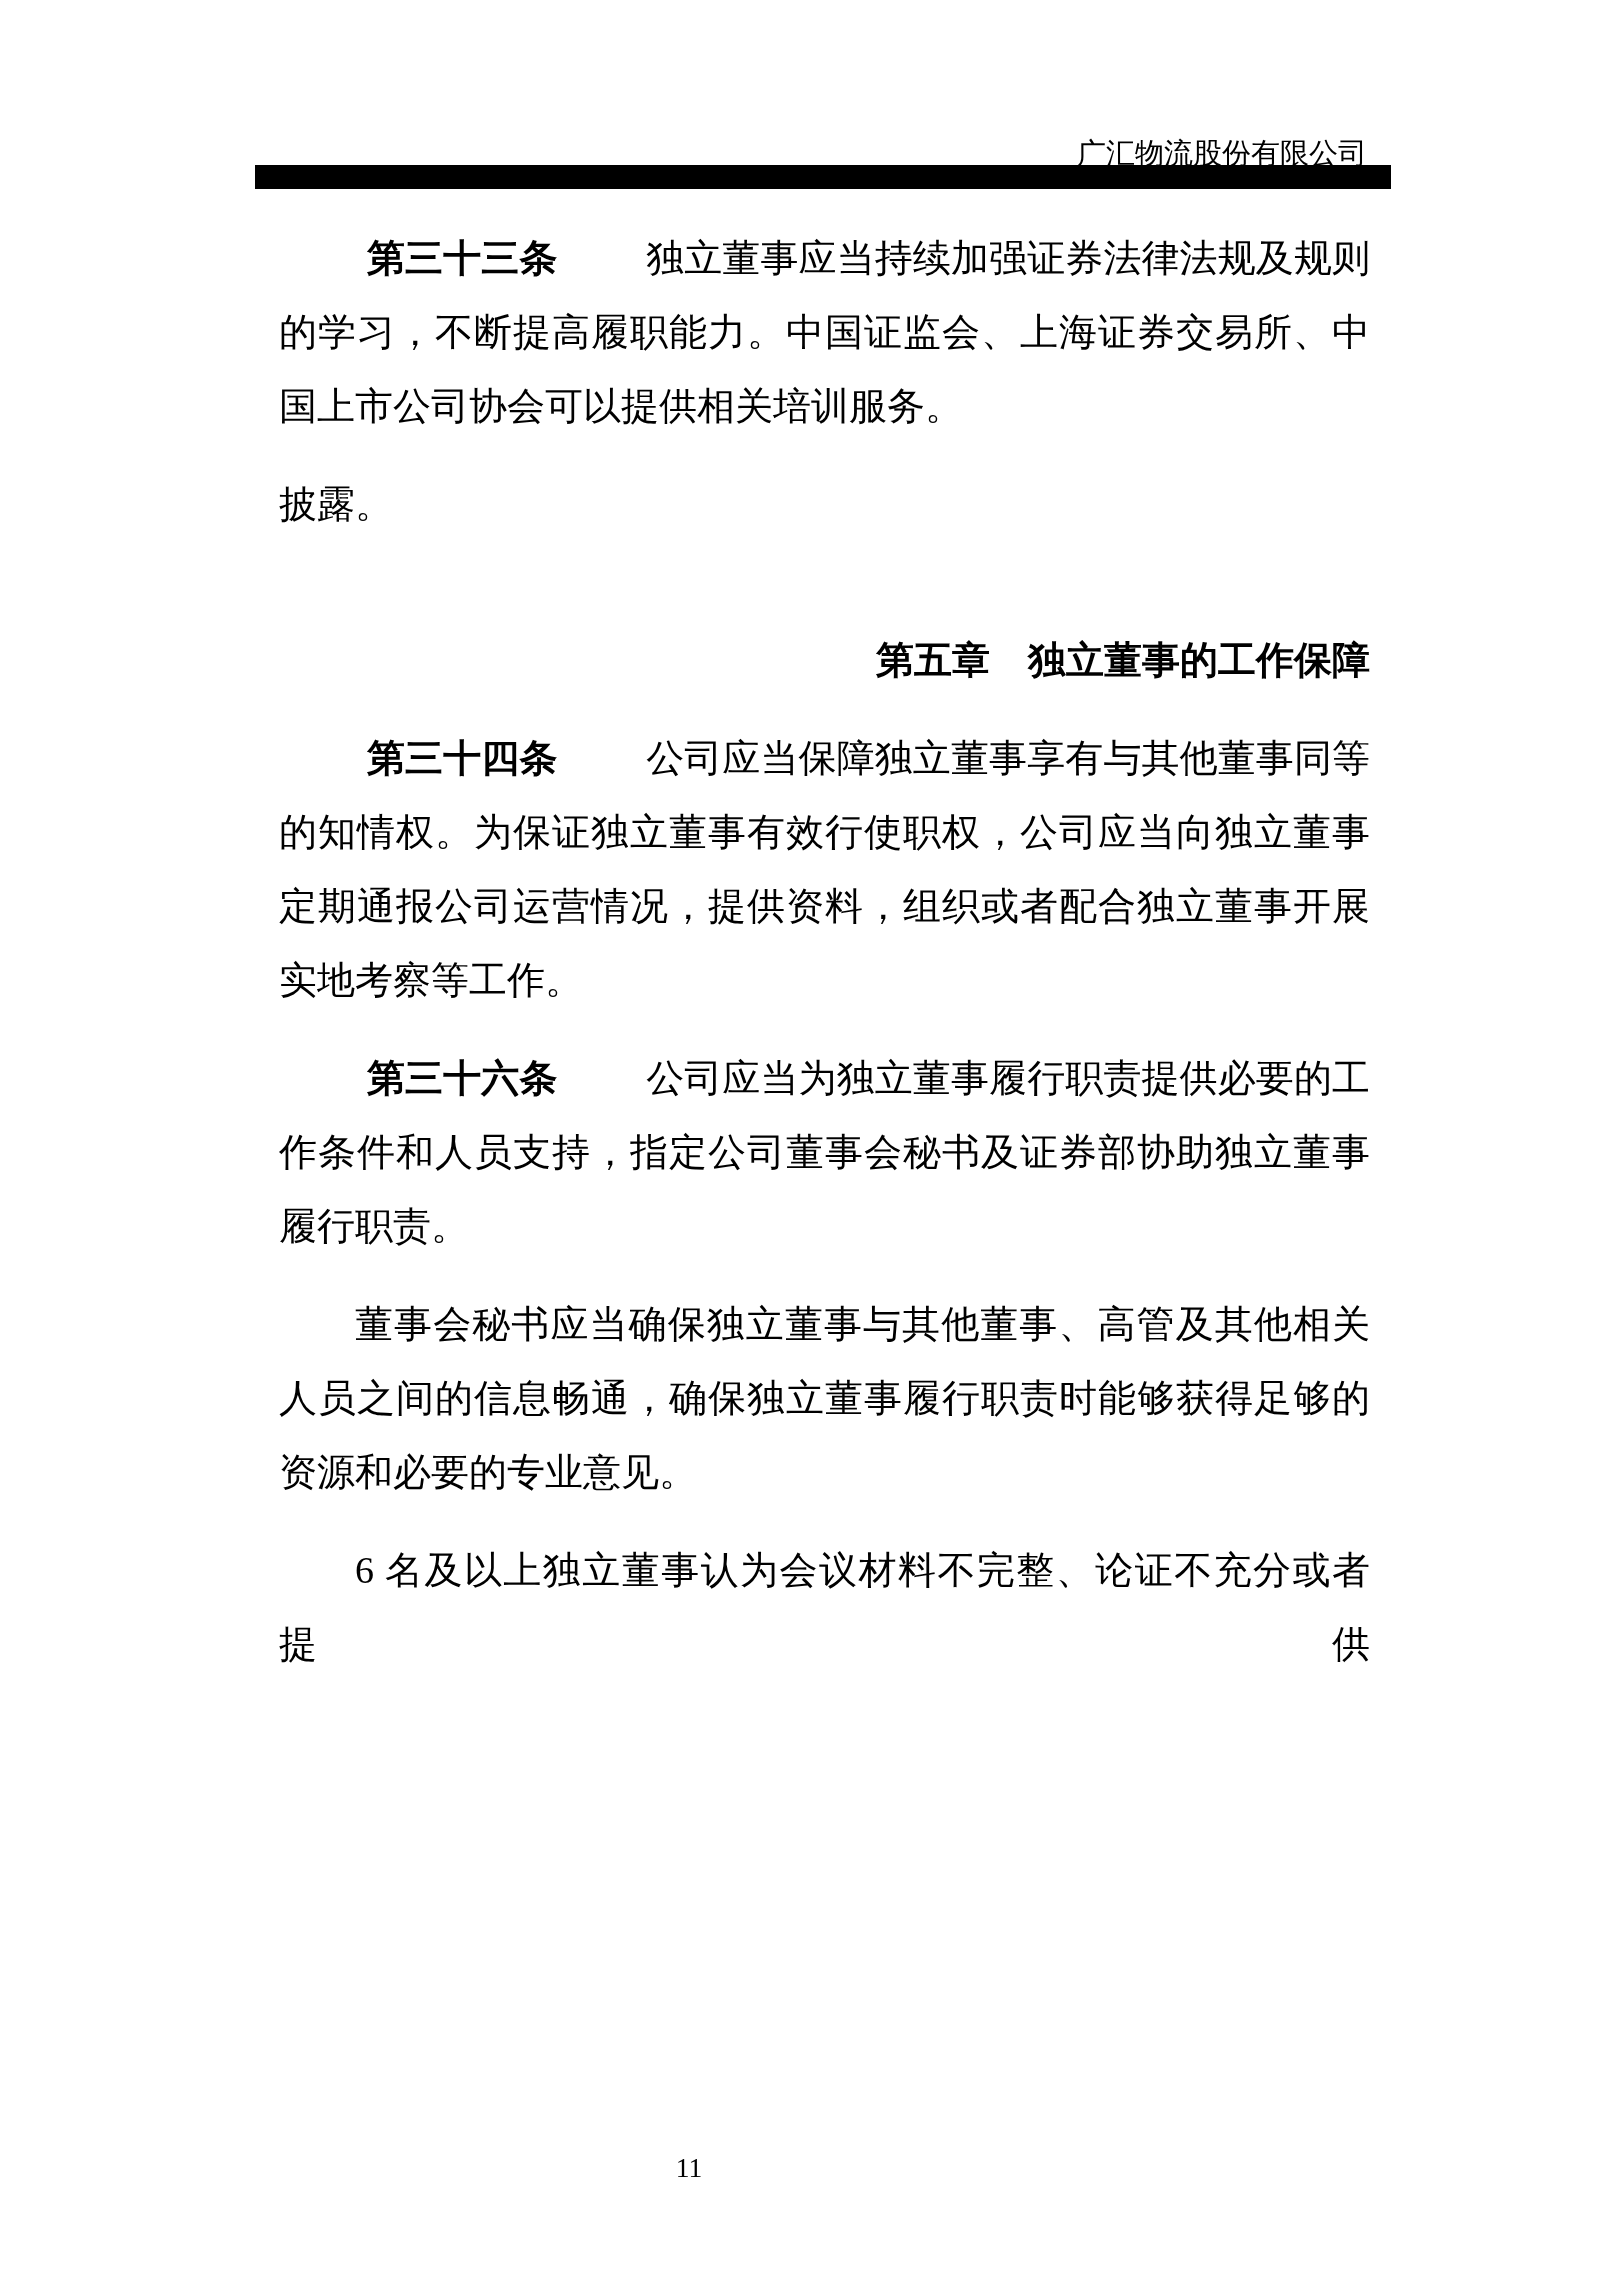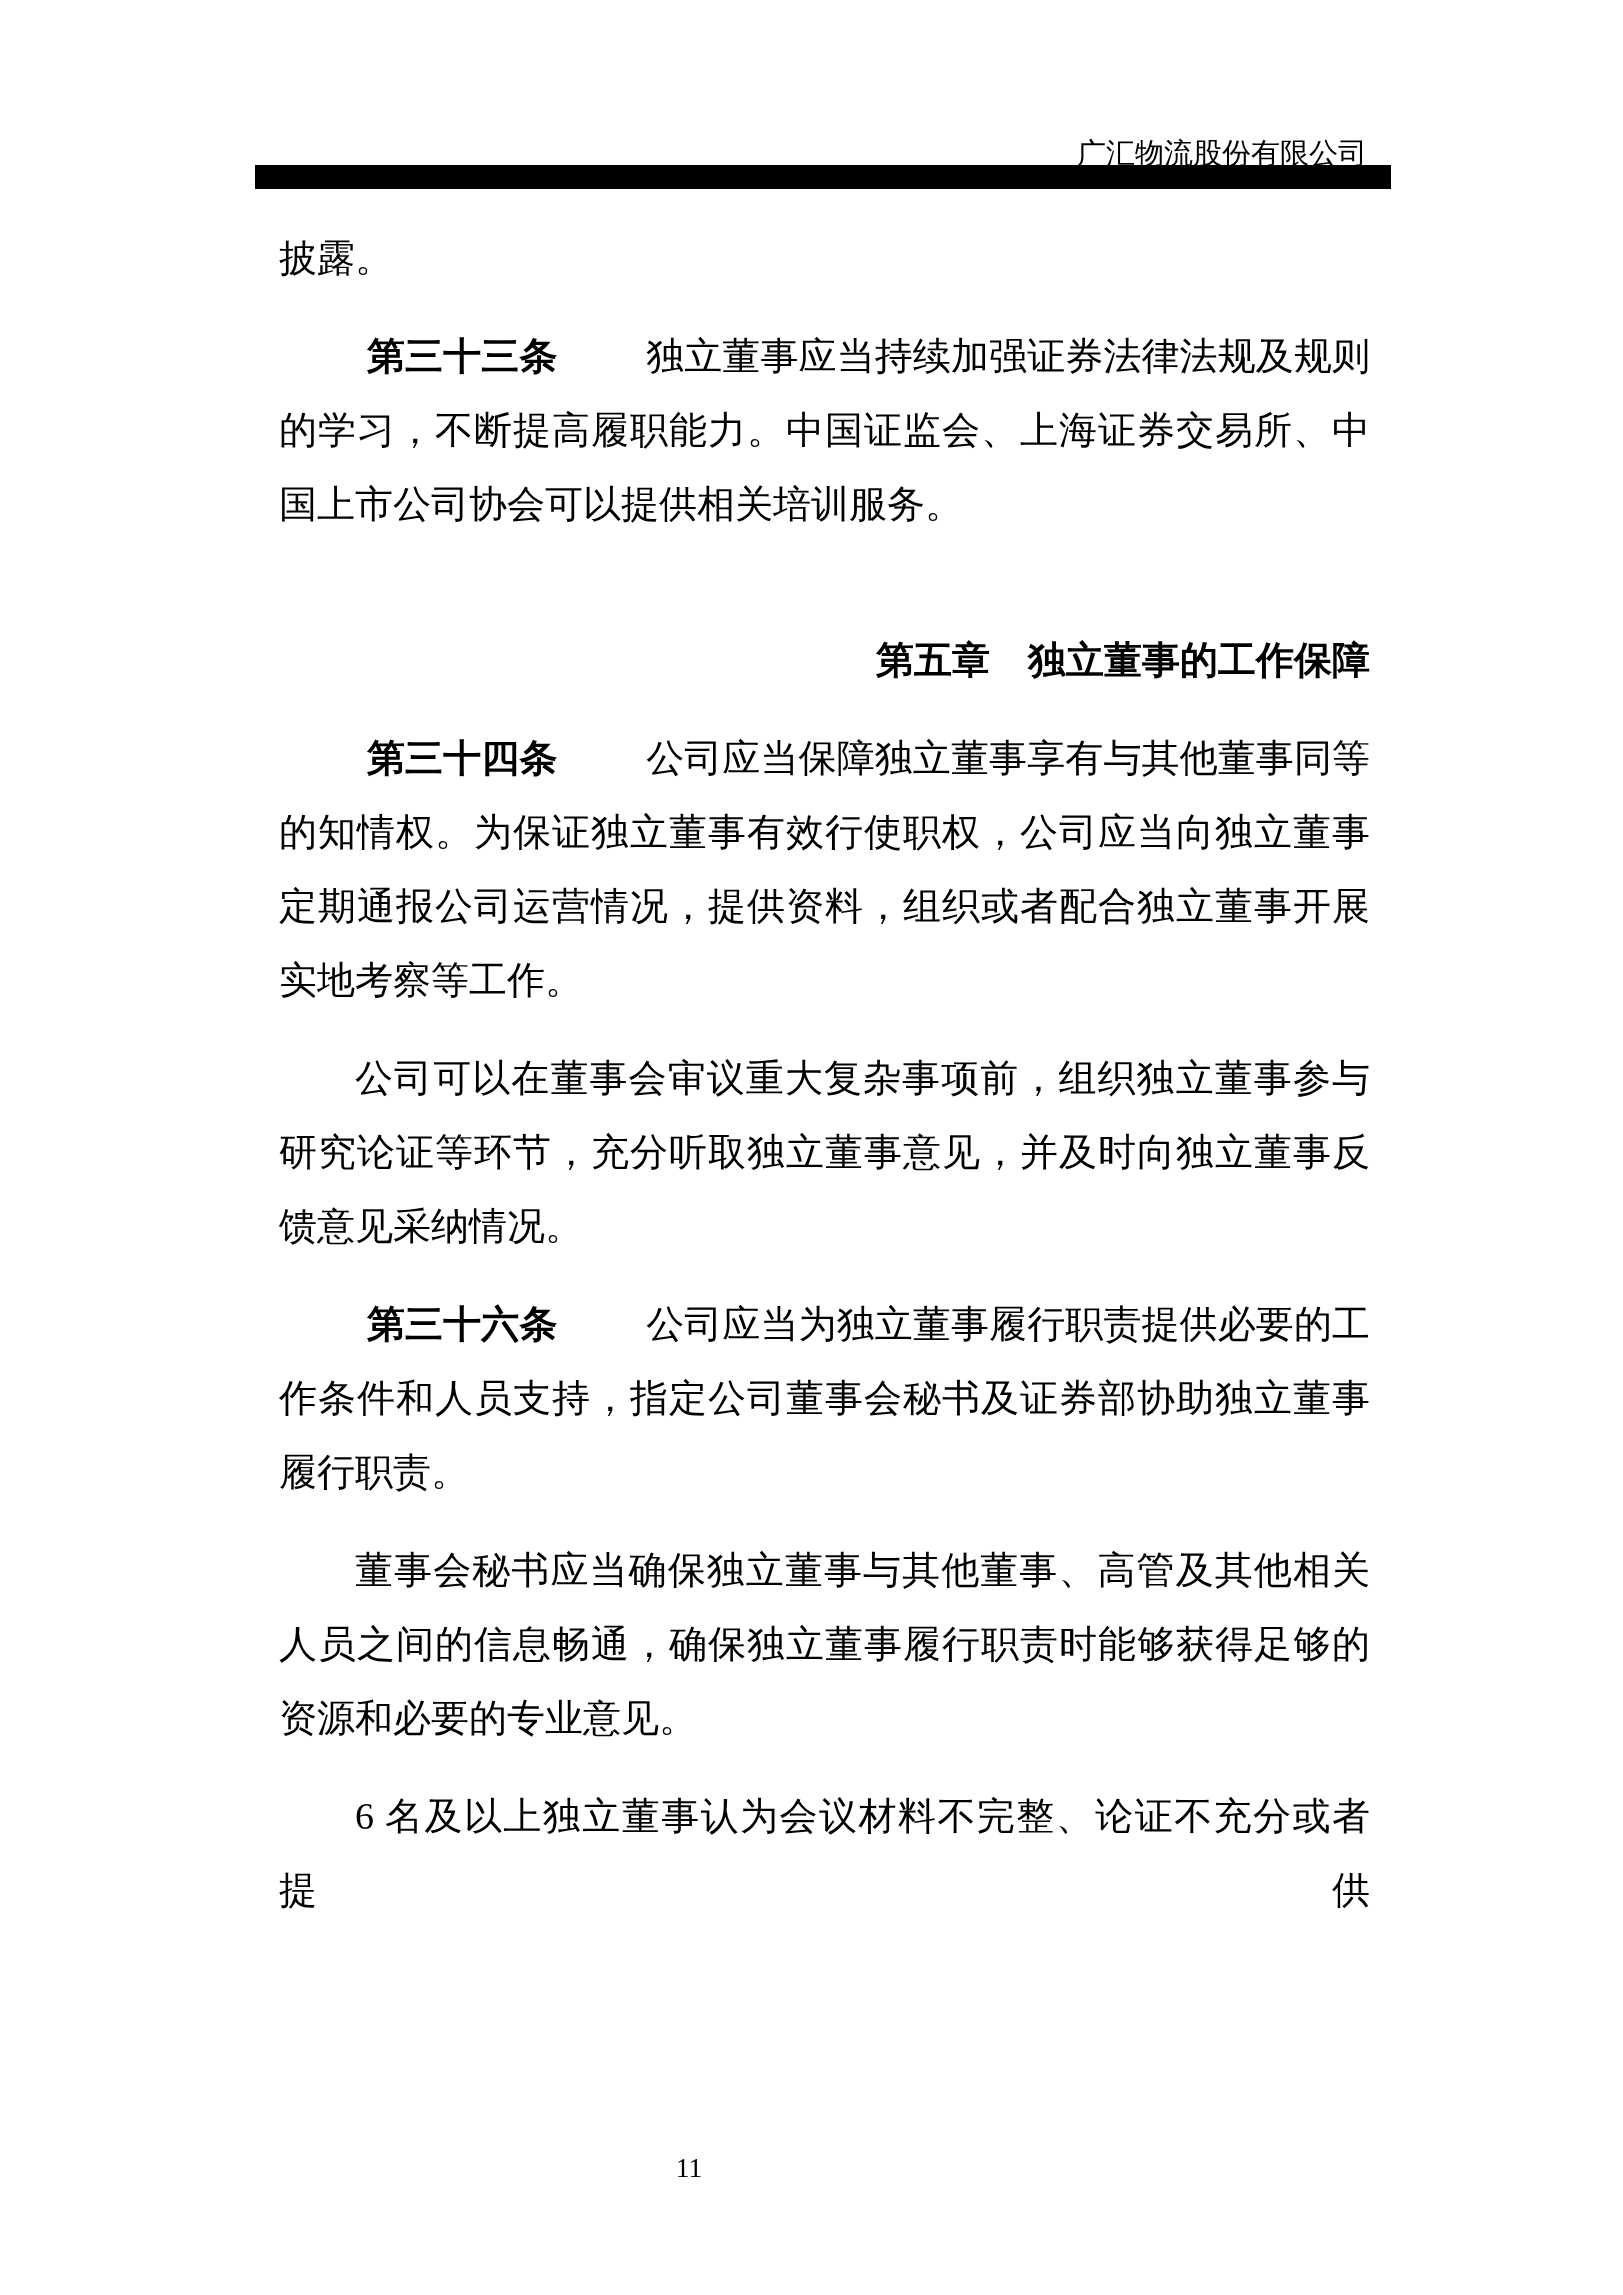--- a/index.html
+++ b/index.html
@@ -85,29 +85,28 @@
 <div class="page">
 
   <div class="header">
     <span>广汇物流股份有限公司</span>
   </div>
 
   <div class="header-rule"></div>
 
   <div class="content">
 
+    <p class="para"><b class="artnum">第三十三条</b><span>独立董事应当持续加强证券法律法规及规则的学习，不断提高履职能力。中国证监会、上海证券交易所、中国上市公司协会可以提供相关培训服务。</span></p>
+
     <p class="para no-indent">披露。</p>
-
-    <p class="para"><b class="artnum">第三十三条</b><span>独立董事应当持续加强证券法律法规及规则的学习，不断提高履职能力。中国证监会、上海证券交易所、中国上市公司协会可以提供相关培训服务。</span></p>
 
     <h2 class="chapter">第五章　独立董事的工作保障</h2>
 
     <p class="para"><b class="artnum">第三十四条</b><span>公司应当保障独立董事享有与其他董事同等的知情权。为保证独立董事有效行使职权，公司应当向独立董事定期通报公司运营情况，提供资料，组织或者配合独立董事开展实地考察等工作。</span></p>
 
-    <p class="para">公司可以在董事会审议重大复杂事项前，组织独立董事参与研究论证等环节，充分听取独立董事意见，并及时向独立董事反馈意见采纳情况。</p>
 
     <p class="para"><b class="artnum">第三十六条</b><span>公司应当为独立董事履行职责提供必要的工作条件和人员支持，指定公司董事会秘书及证券部协助独立董事履行职责。</span></p>
 
     <p class="para">董事会秘书应当确保独立董事与其他董事、高管及其他相关人员之间的信息畅通，确保独立董事履行职责时能够获得足够的资源和必要的专业意见。</p>
 
 
     <p class="para force-justify">6 名及以上独立董事认为会议材料不完整、论证不充分或者提供</p>
 
   </div>
 

